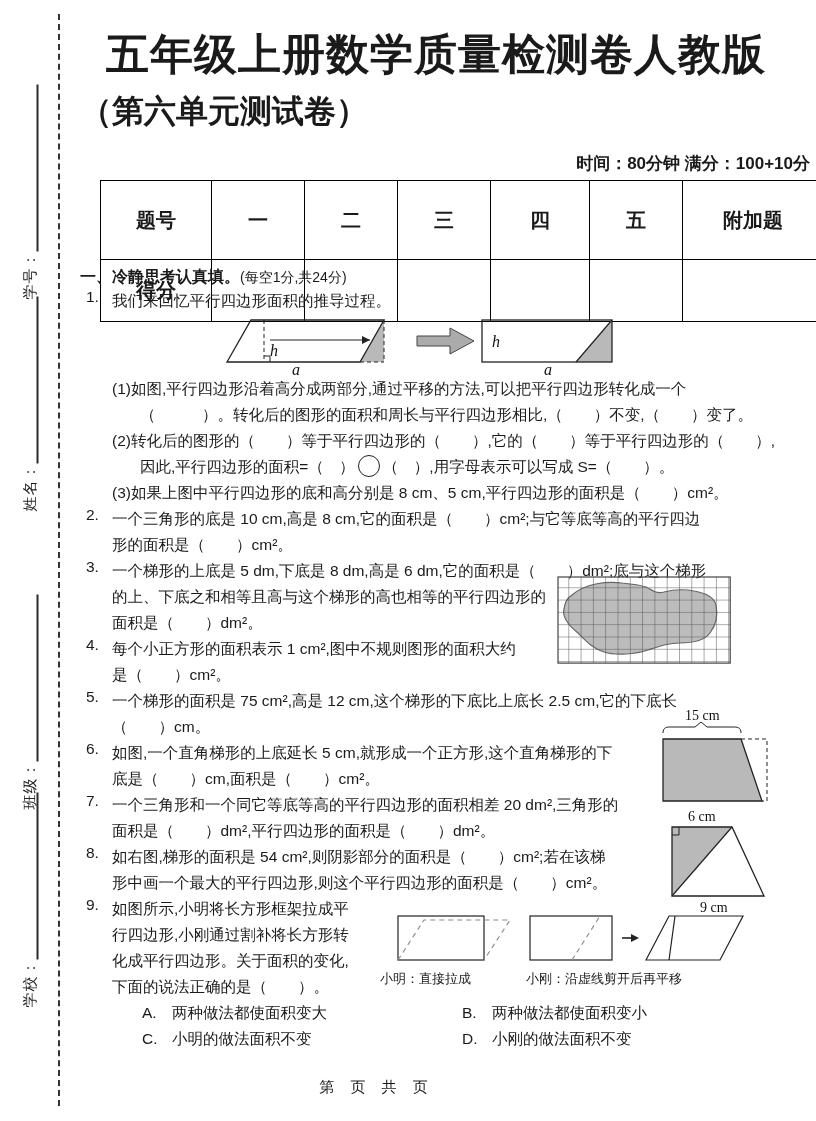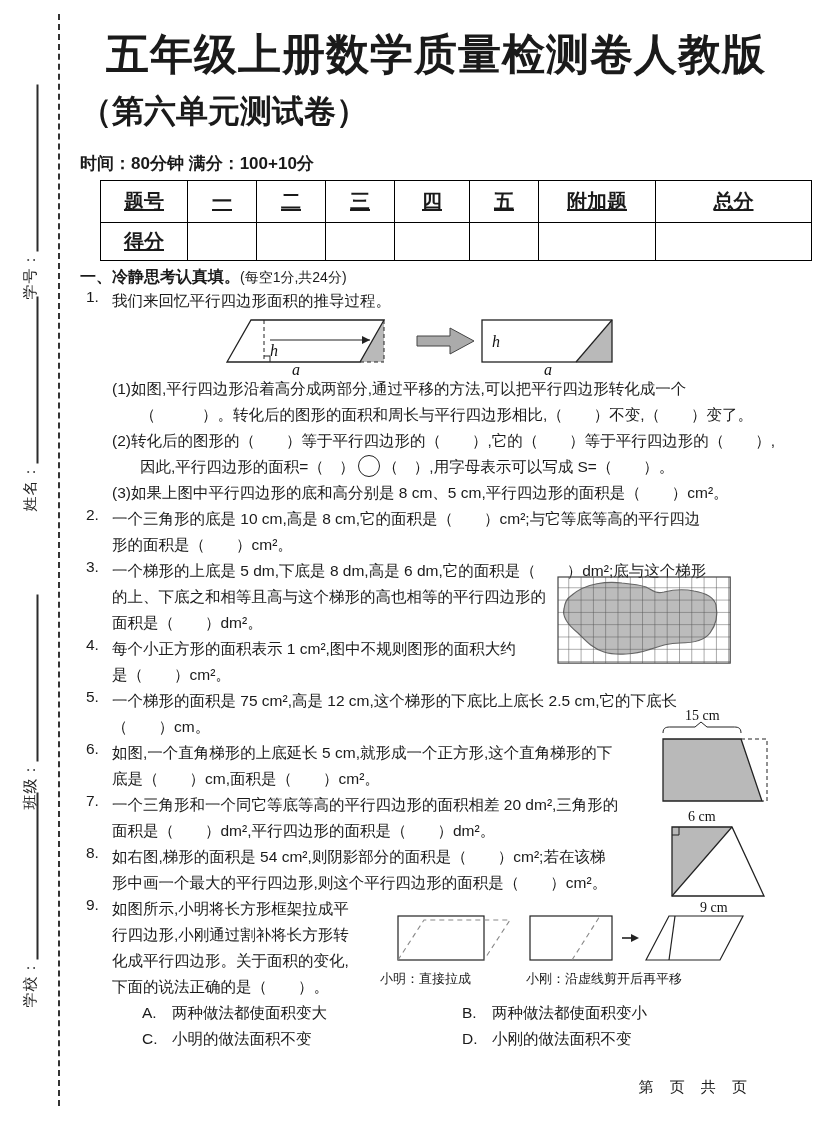--- a/index.html
+++ b/index.html
@@ -19,26 +19,26 @@
     transform:rotate(-90deg);
     display:flex; align-items:center;
     font-size:15px; color:#222; letter-spacing:1px;
   }
   .side-item .s-line { flex:1; height:15px; border-bottom:2px solid #2b2b2b; }
   
   .title { position:absolute; top:26px; left:80px; width:712px; text-align:center;
            font-size:43px; font-weight:bold; letter-spacing:1px; white-space:nowrap; }
   .subtitle { position:absolute; top:90px; left:80px; width:712px; 
            font-size:32px; font-weight:bold; }
-  .meta { position:absolute; top:152px; left:80px; width:730px; 
+  .meta { position:absolute; top:152px; left:80px; width:730px; text-align:right;
            font-size:17px; font-weight:bold; }
   
   .score { position:absolute; left:100px; top:180px; width:712px; border-collapse:collapse;
            table-layout:fixed; font-size:20px; font-weight:bold; text-align:center; }
-  .score td { border:1.6px solid #000; padding:0;text-decoration:underline; }
+  .score td { border:1.6px solid #000; padding:12px; }
   .score tr.r1 td { height:41px; }
   .score tr.r2 td { height:37px; }
   
   .content { position:absolute; left:80px; top:266px; width:732px; font-size:15.5px; }
   .sec-h { height:22px; line-height:22px; white-space:nowrap; }
   .sec-h .t { font-weight:bold; font-size:16px;text-align:right; }
   .sec-h .n { font-size:14px; }
   .q { display:flex; }
   .qnum { flex:none; width:26px; padding-left:6px; }
   .qbody { flex:1; min-width:0; }
@@ -50,21 +50,21 @@
   .opts { margin-left:30px; display:grid; grid-template-columns:320px auto; }
   .opt { height:26px; line-height:26px; display:flex; white-space:nowrap; }
   .opt .k { width:30px; }
   
   .figabs { position:absolute; }
   .q9group { position:absolute; left:378px; top:908px; width:360px; height:84px; }
   .q9group svg { position:absolute; top:0; }
   .q9cap { position:absolute; top:62px; font-size:13px; white-space:nowrap; }
   .figtext { font-family:"Liberation Serif", serif; font-size:14px; fill:#111; }
   .figvar  { font-family:"Liberation Serif", serif; font-style:italic; font-size:16px; fill:#111; }
-  .footer { position:absolute; left:0; top:1078px; width:753px; text-align:right;
+  .footer { position:absolute; left:0; top:1078px; width:753px; text-align:center;
             font-size:15px; letter-spacing:6px; }
 </style>
 </head>
 <body>
 
 <div class="page">
 
   <div class="seal-dash"></div>
   <div class="side-item" style="top:181px">
     <span>学号：</span>

